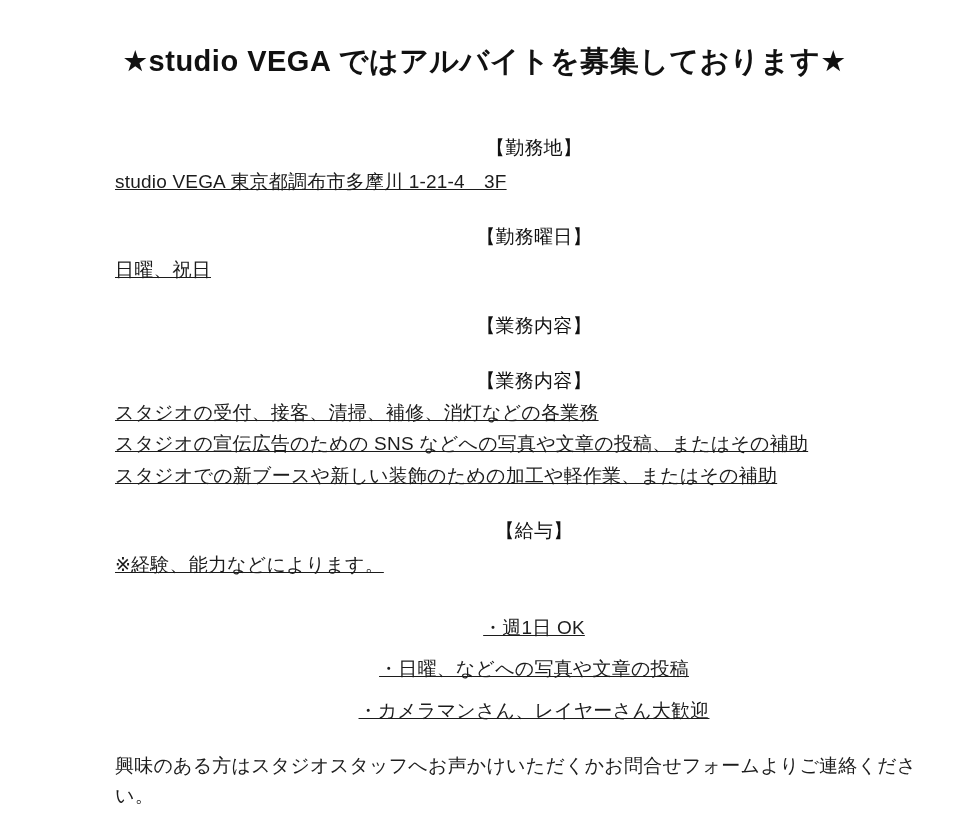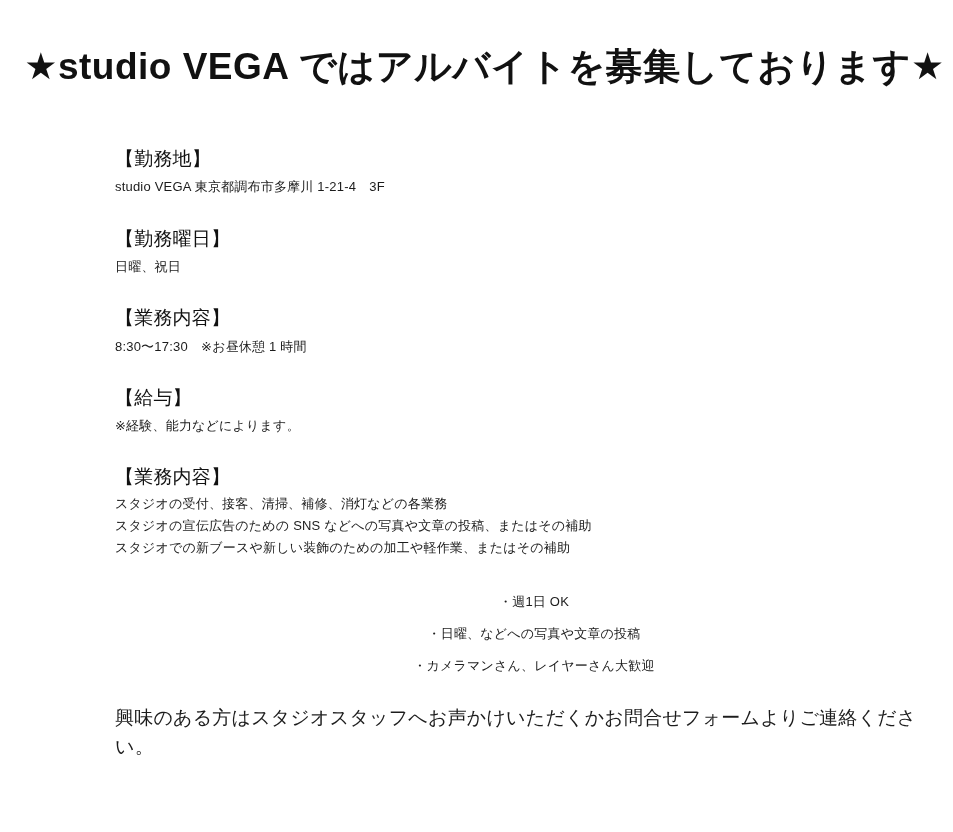--- a/index.html
+++ b/index.html
@@ -18,47 +18,49 @@
   .page {
     position: relative;
     width: 953px;
     height: 832px;
     box-sizing: border-box;
   }
   .title {
     margin: 0;
     padding: 42px 0 0 16px;
     text-align: center;
-    font-size: 37px;
+    font-size: 29px;
     font-weight: bold;
     letter-spacing: 0.5px;
     color: #111111;
     line-height: 1.35;
   }
   .content {
     padding: 52px 0 0 115px;
     font-size: 19px;
     line-height: 1.55;
     color: #1c1c1c;
   }
   .block {
     margin: 0 0 26px 0;
   }
   .heading {
     margin: 0;
     font-size: 19px;
     font-weight: normal;
     color: #111111;
     letter-spacing: 0.2px;
+    text-align: center;
   }
   .line {
     margin: 4px 0 0 0;
-    font-size: 13px;
+    font-size: 19px;
     letter-spacing: 0.2px;
     color: #1c1c1c;
+    text-decoration: underline;
   }
   .bullets {
     margin: 0 0 26px 0;
   }
   .bullets .line {
     margin: 0 0 12px 0;
     text-align: center;
   }
   .bullets .line:last-child {
     margin-bottom: 16px;
@@ -85,33 +87,32 @@
       <p class="line">studio VEGA  東京都調布市多摩川 1-21-4　3F</p>
     </div>
 
     <div class="block">
       <p class="heading">【勤務曜日】</p>
       <p class="line">日曜、祝日</p>
     </div>
 
     <div class="block">
       <p class="heading">【業務内容】</p>
-      <p class="line">8:30〜17:30　※お昼休憩 1 時間</p>
-    </div>
-
-    <div class="block">
-      <p class="heading">【給与】</p>
-      <p class="line">※経験、能力などによります。</p>
     </div>
 
     <div class="block duties">
       <p class="heading">【業務内容】</p>
       <p class="line">スタジオの受付、接客、清掃、補修、消灯などの各業務</p>
       <p class="line">スタジオの宣伝広告のための SNS などへの写真や文章の投稿、またはその補助</p>
       <p class="line">スタジオでの新ブースや新しい装飾のための加工や軽作業、またはその補助</p>
+    </div>
+
+    <div class="block">
+      <p class="heading">【給与】</p>
+      <p class="line">※経験、能力などによります。</p>
     </div>
 
     <div class="spacer-sm"></div>
 
     <div class="bullets">
       <p class="line">・週1日 OK</p>
       <p class="line">・日曜、などへの写真や文章の投稿</p>
       <p class="line">・カメラマンさん、レイヤーさん大歓迎</p>
     </div>
 

